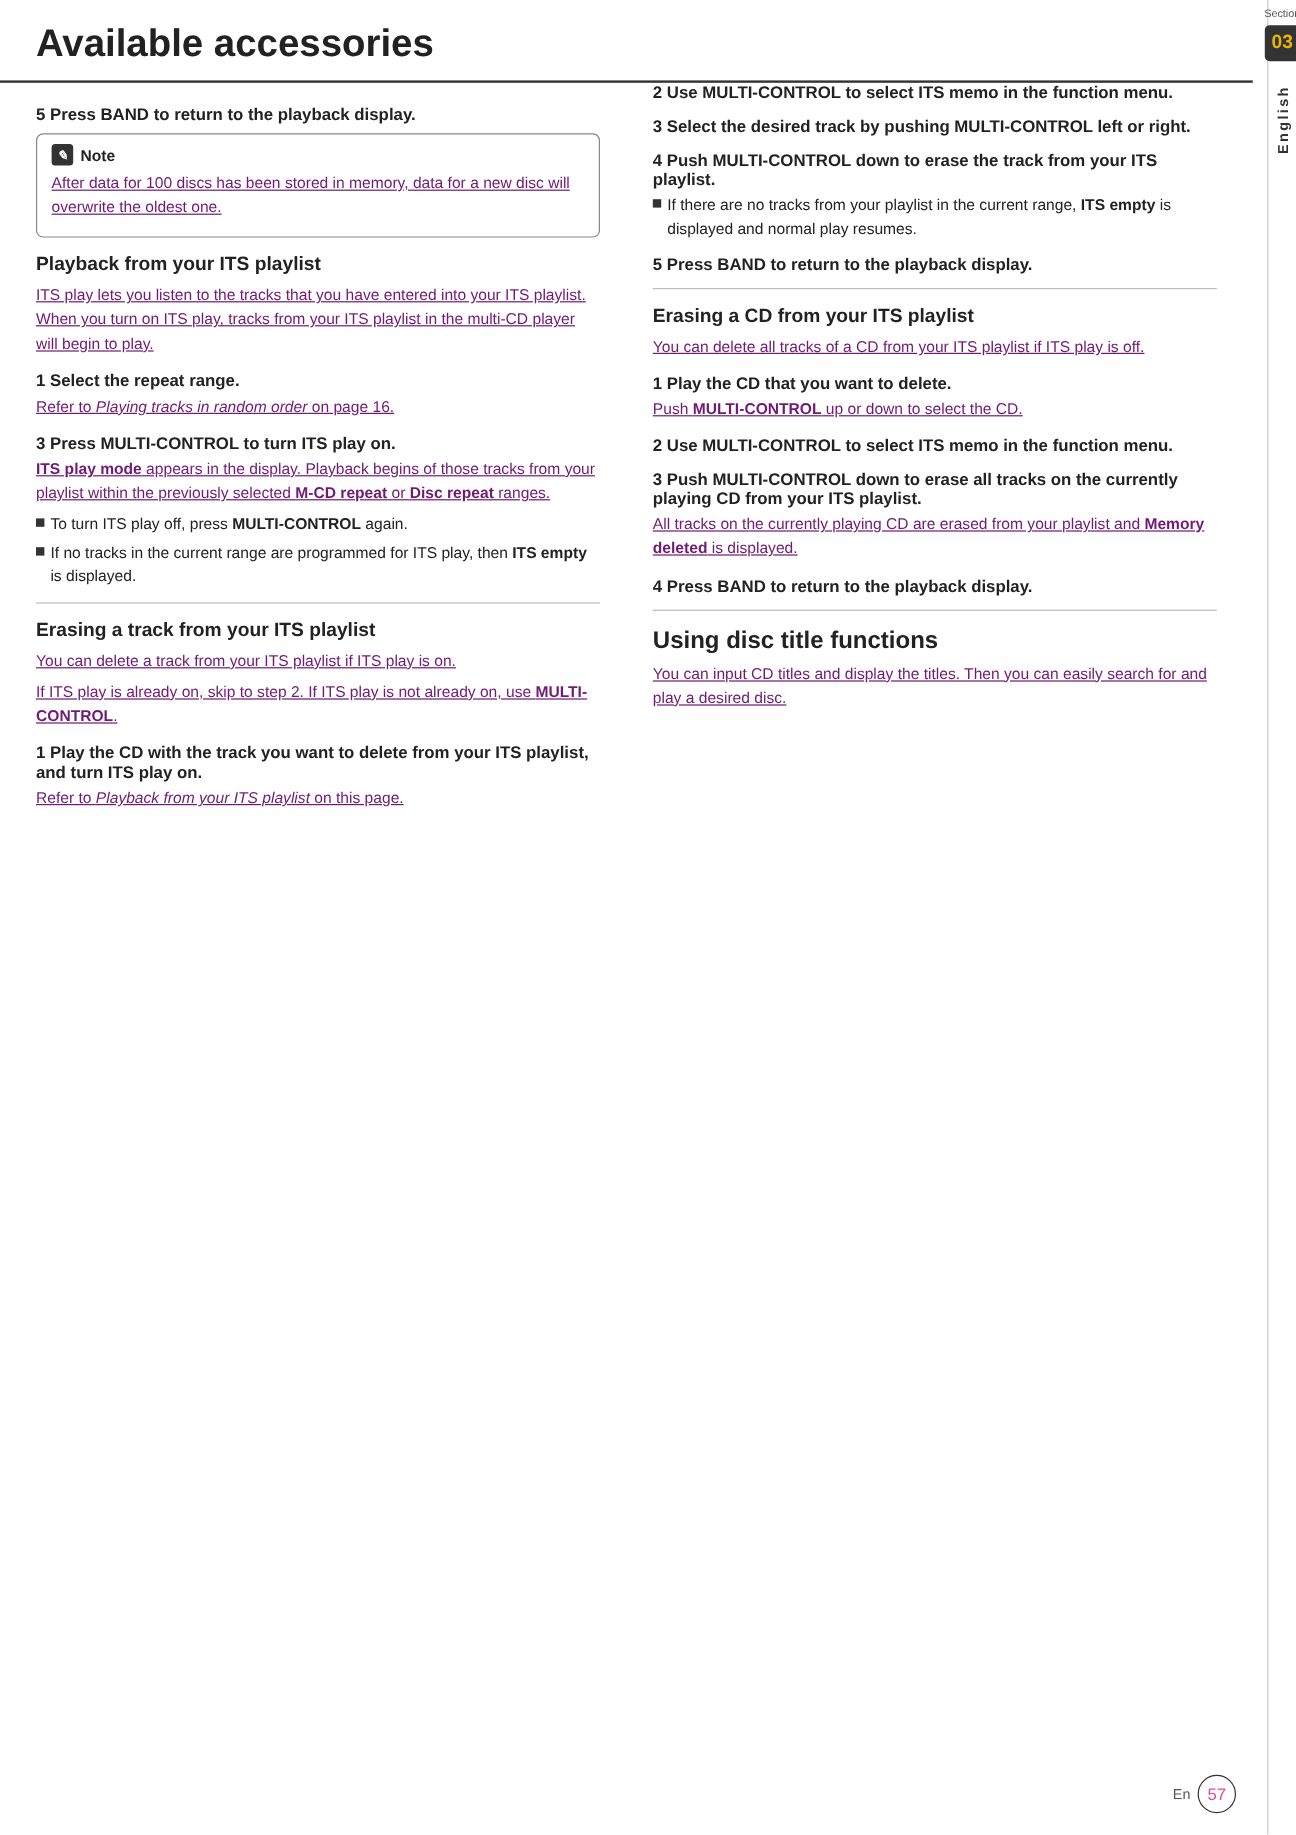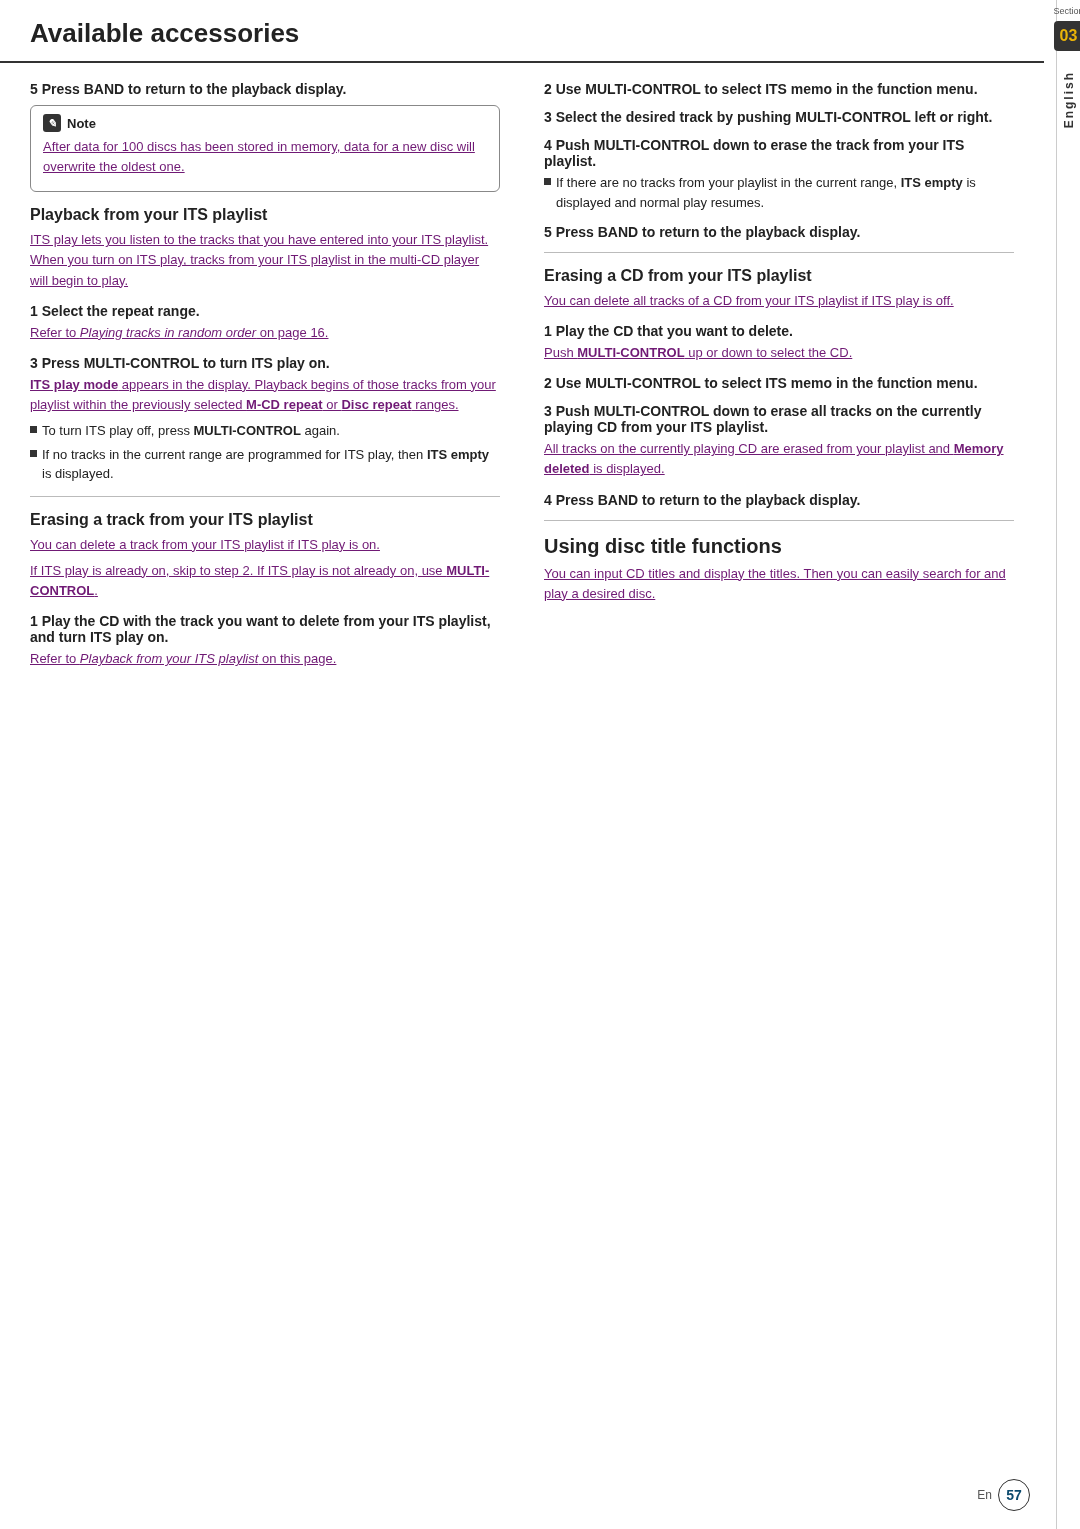--- a/index.html
+++ b/index.html
@@ -63,41 +63,40 @@
     
     .page-header {
       margin: 0 36px 0 0;
       padding: 18px 30px 12px 30px;
       border-bottom: 2px solid #333;
       display: flex;
       align-items: center;
     }
 
     .page-title {
-      font-size: 26px;
+      font-size: 32px;
       font-weight: bold;
       color: #222;
     }
 
     
     .main-content {
       margin-right: 36px;
       padding: 0 30px;
       display: flex;
       gap: 44px;
     }
 
     .left-col {
       flex: 1;
       padding-top: 18px;
     }
 
     .right-col {
       flex: 1;
-      padding-top: 18px;
     }
 
     
     .section-heading {
       font-size: 16px;
       font-weight: bold;
       margin-bottom: 6px;
       margin-top: 14px;
     }
 
@@ -185,23 +184,23 @@
     }
 
     .page-number-box {
       border: 1.5px solid #333;
       border-radius: 50%;
       width: 32px;
       height: 32px;
       display: flex;
       align-items: center;
       justify-content: center;
-      font-weight: bold;
+      font-weight: normal;
       font-size: 14px;
-      color: #0c4a6e;
+      color: #ec4899;
     }
 
     b, strong {
       font-weight: bold;
     }
 
     em, i {
       font-style: italic;
     }
 

